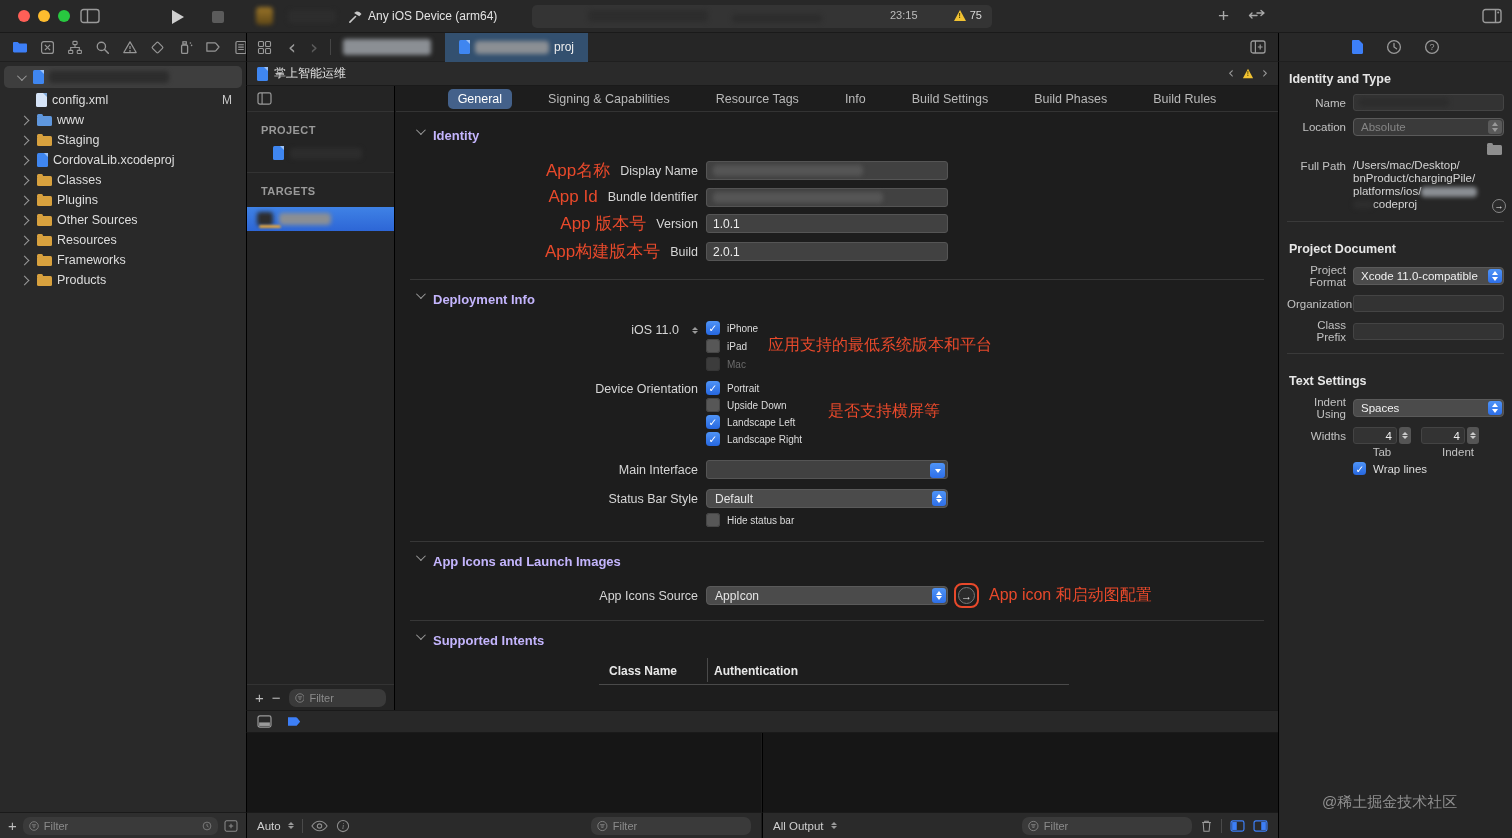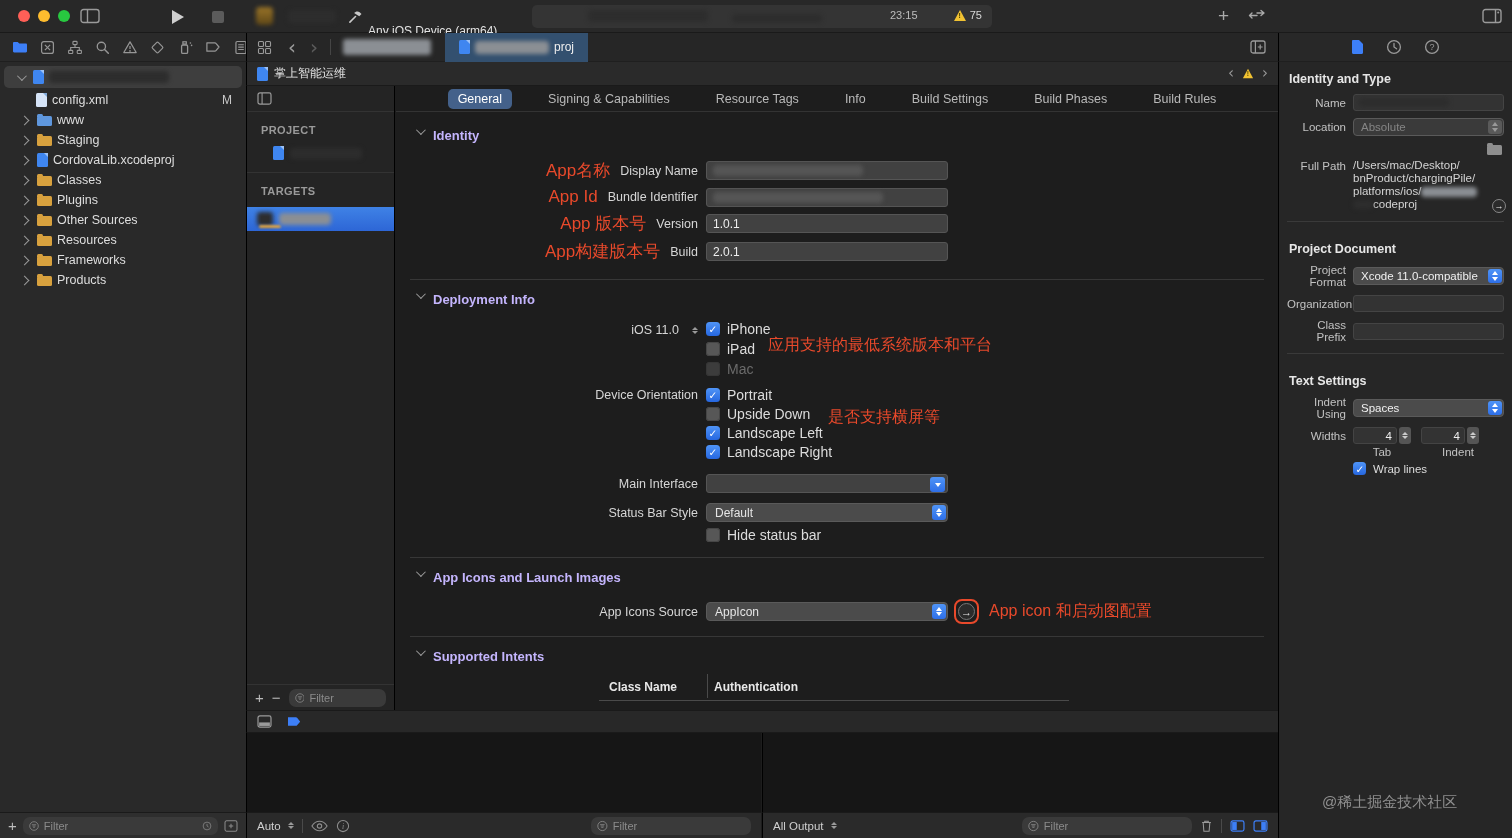--- a/index.html
+++ b/index.html
@@ -82,21 +82,21 @@
   .t-up { width:0; height:0; border-left:3.5px solid transparent; border-right:3.5px solid transparent; border-bottom:4px solid #fff; }
   .t-dn { width:0; height:0; border-left:3.5px solid transparent; border-right:3.5px solid transparent; border-top:4px solid #fff; }
   .combo-btn { position:absolute; right:2px; top:2px; width:15px; height:15px; border-radius:3px; background:linear-gradient(#4f94f7,#2e6fe8); display:flex; align-items:center; justify-content:center; }
   .ministep { display:inline-flex; flex-direction:column; gap:1px; margin-left:3px; }
   .ministep .t-up { border-bottom-color:#9a9a9a; border-left-width:3px; border-right-width:3px; border-bottom-width:3.5px; }
   .ministep .t-dn { border-top-color:#9a9a9a; border-left-width:3px; border-right-width:3px; border-top-width:3.5px; }
 
   .cb { width:14px; height:14px; border-radius:3.5px; background:#575757; box-shadow:inset 0 0 0 1px #464646; position:relative; flex:none; }
   .cb.checked { background:linear-gradient(#4f94f7,#2667e0); box-shadow:none; }
   .cb.checked::after { content:"✓"; position:absolute; left:2.5px; top:0.5px; color:#fff; font-size:10.5px; font-weight:bold; }
-  .cbrow { display:flex; align-items:center; gap:7px; color:#dcdcdc; font-size:14px; }
+  .cbrow { display:flex; align-items:center; gap:7px; color:#dcdcdc; font-size:10px; }
   .cbrow.disabled .cb { background:#3c3c3c; box-shadow:inset 0 0 0 1px #363636; }
   .cbrow.disabled span { color:#6b6b6b; }
 
   
   #debugbar { position:absolute; left:246px; top:710px; width:1032px; height:23px; background:#282828; border-top:1px solid #1a1a1a; border-bottom:1px solid #1a1a1a; border-left:1px solid #000; display:flex; align-items:center; gap:14px; padding:0 10px; }
   #dbg-left { position:absolute; left:246px; top:733px; width:515px; height:79px; background:#161616; border-left:1px solid #000; }
   #dbg-right { position:absolute; left:762px; top:733px; width:516px; height:79px; background:#161616; border-left:1px solid #000; }
   #dbg-left-bottom { position:absolute; left:246px; top:812px; width:515px; height:26px; background:#2a2a2a; border-top:1px solid #1a1a1a; border-left:1px solid #000; display:flex; align-items:center; gap:8px; padding:0 10px; }
   #dbg-right-bottom { position:absolute; left:762px; top:812px; width:516px; height:26px; background:#2a2a2a; border-top:1px solid #1a1a1a; border-left:1px solid #000; display:flex; align-items:center; gap:8px; padding:0 10px; }
   .popup-mini { display:flex; align-items:center; gap:4px; color:#cfcfcf; font-size:11.5px; }
@@ -139,21 +139,21 @@
   <span class="abs" style="left:212px;top:11px;width:12px;height:12px;background:#5b5b5b;border-radius:2px"></span>
 
   <span class="abs blur" style="left:256px;top:7px;width:17px;height:18px;background:linear-gradient(#9a7428,#5e4717);border-radius:4px"></span>
   <span class="abs blur dark" style="left:288px;top:10px;width:48px;height:13px"></span>
   <span class="abs icbtn" style="left:348px;top:9px">
     <svg class="ic" width="15" height="15" viewBox="0 0 16 16">
         <path d="M2 14 L8 8" stroke="#c9c9c9" stroke-width="1.7" stroke-linecap="round"></path>
         <path d="M6.5 4.2 C8 2.4 10.8 2 12.4 3.4 l2 1.9 -2.4 2.4 -5.5 -3.5 z" fill="#c9c9c9"></path>
       </svg>
   </span>
-  <span class="abs" style="left:368px;top:24px;color:#e3e3e3;font-size:12px">Any iOS Device (arm64)</span>
+  <span class="abs" style="left:368px;top:9px;color:#e3e3e3;font-size:12px">Any iOS Device (arm64)</span>
 
   <div class="statuspill">
     <span class="abs blur dark" style="left:56px;top:5px;width:120px;height:12px"></span>
     <span class="abs blur dark" style="left:200px;top:9px;width:90px;height:9px"></span>
     <span class="abs" style="left:358px;top:4px;color:#bdbdbd;font-size:11px;filter:blur(.6px)">23:15</span>
     <span class="warnbadge">
       <span class="tri"></span>
       <span>75</span>
     </span>
   </div>

